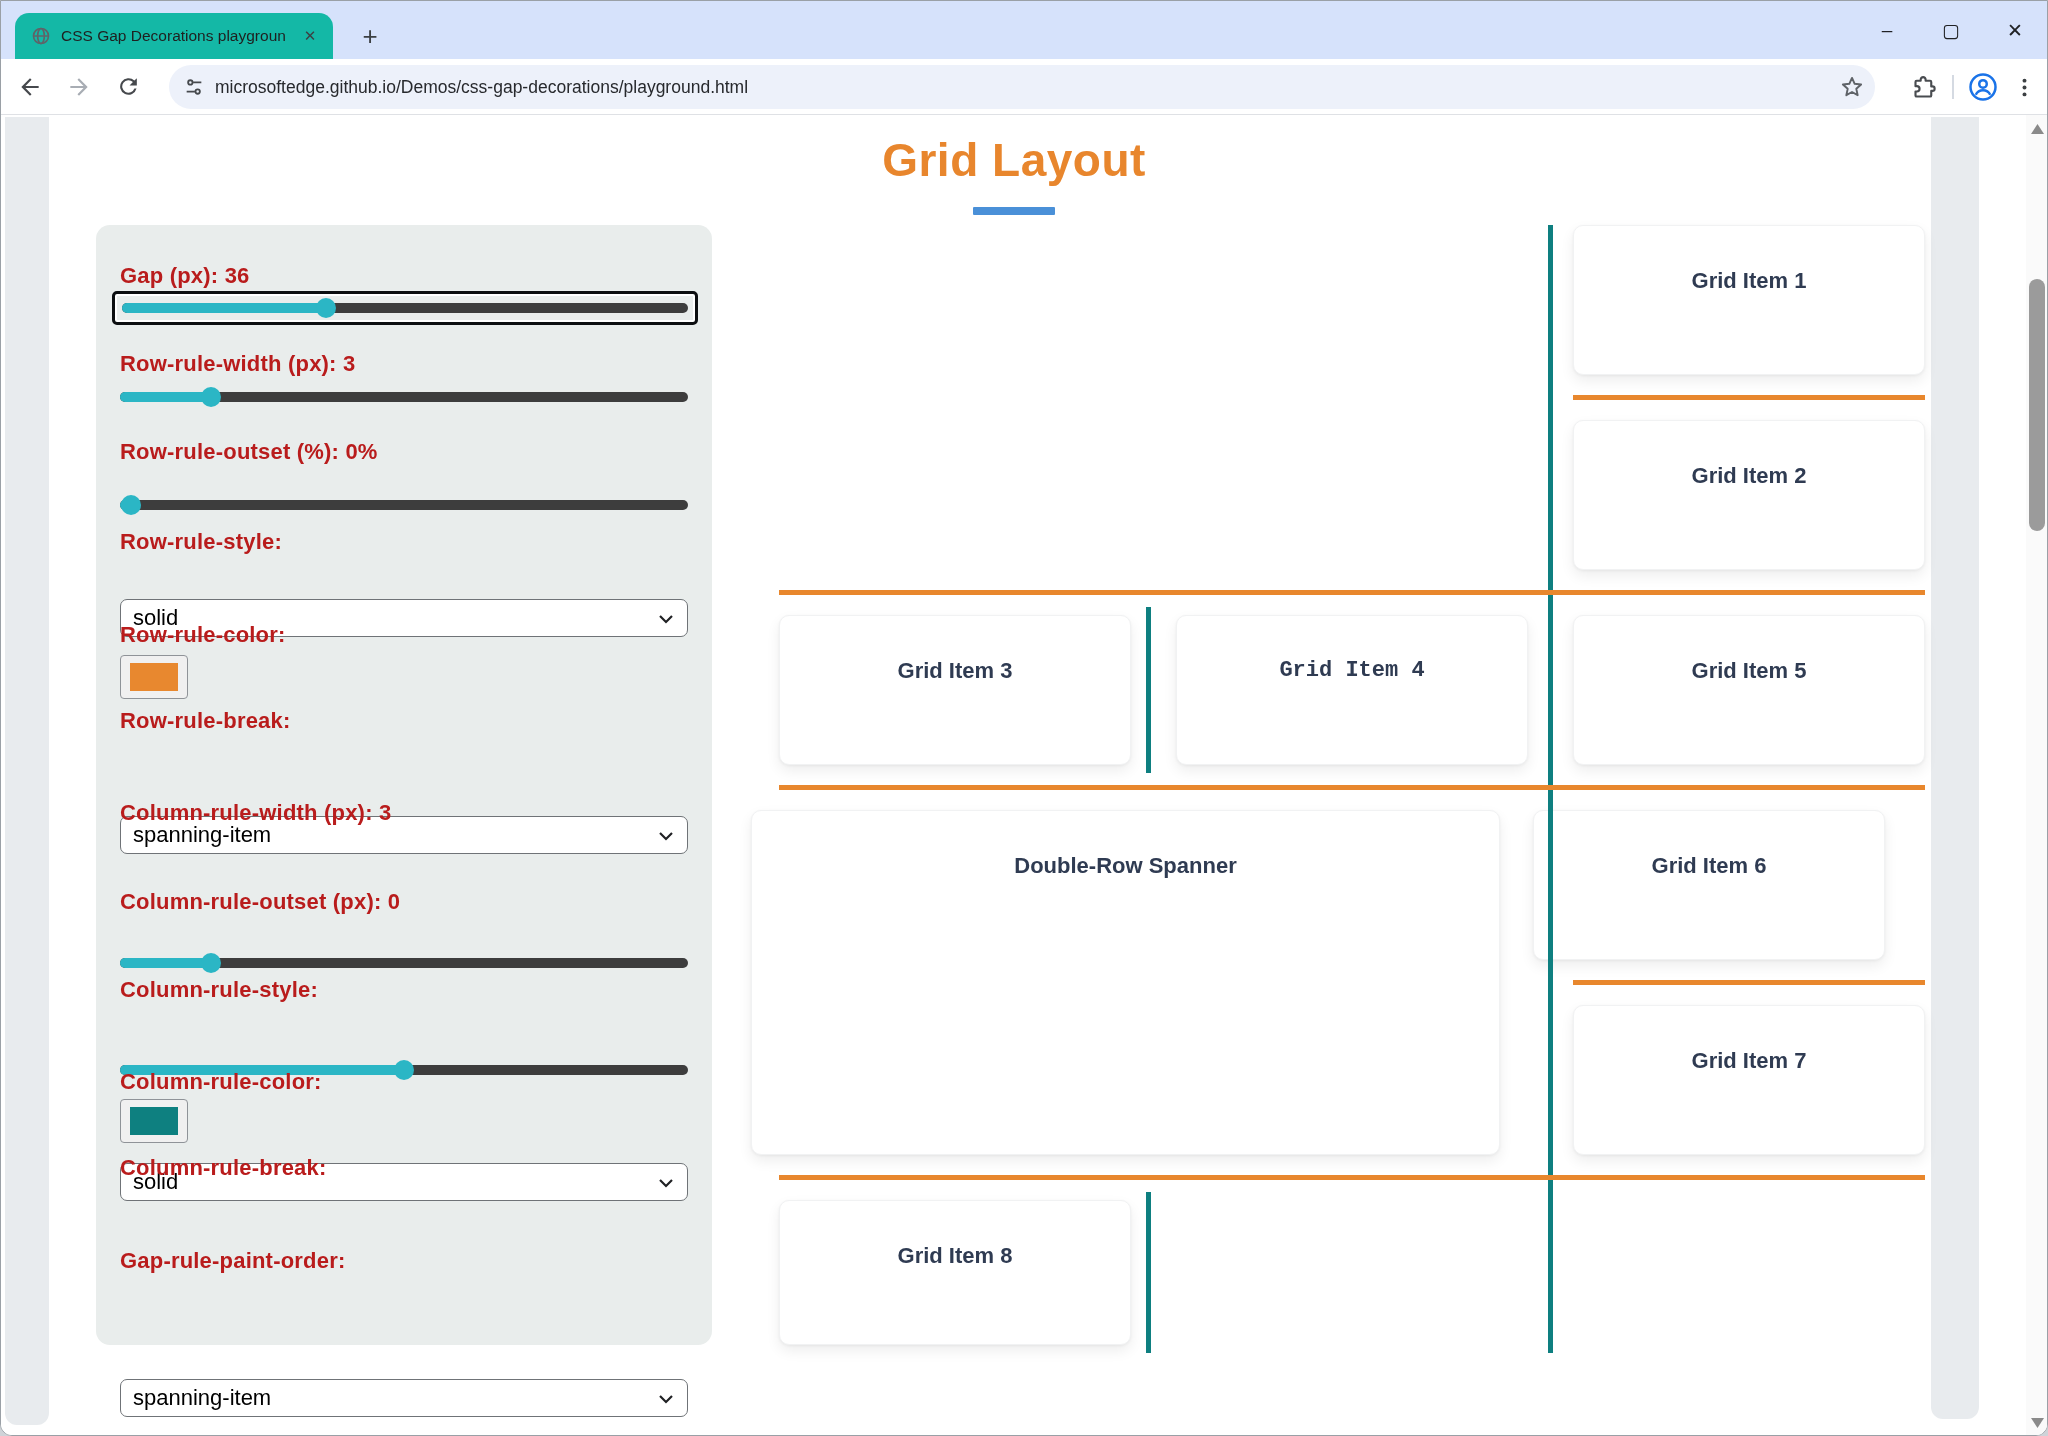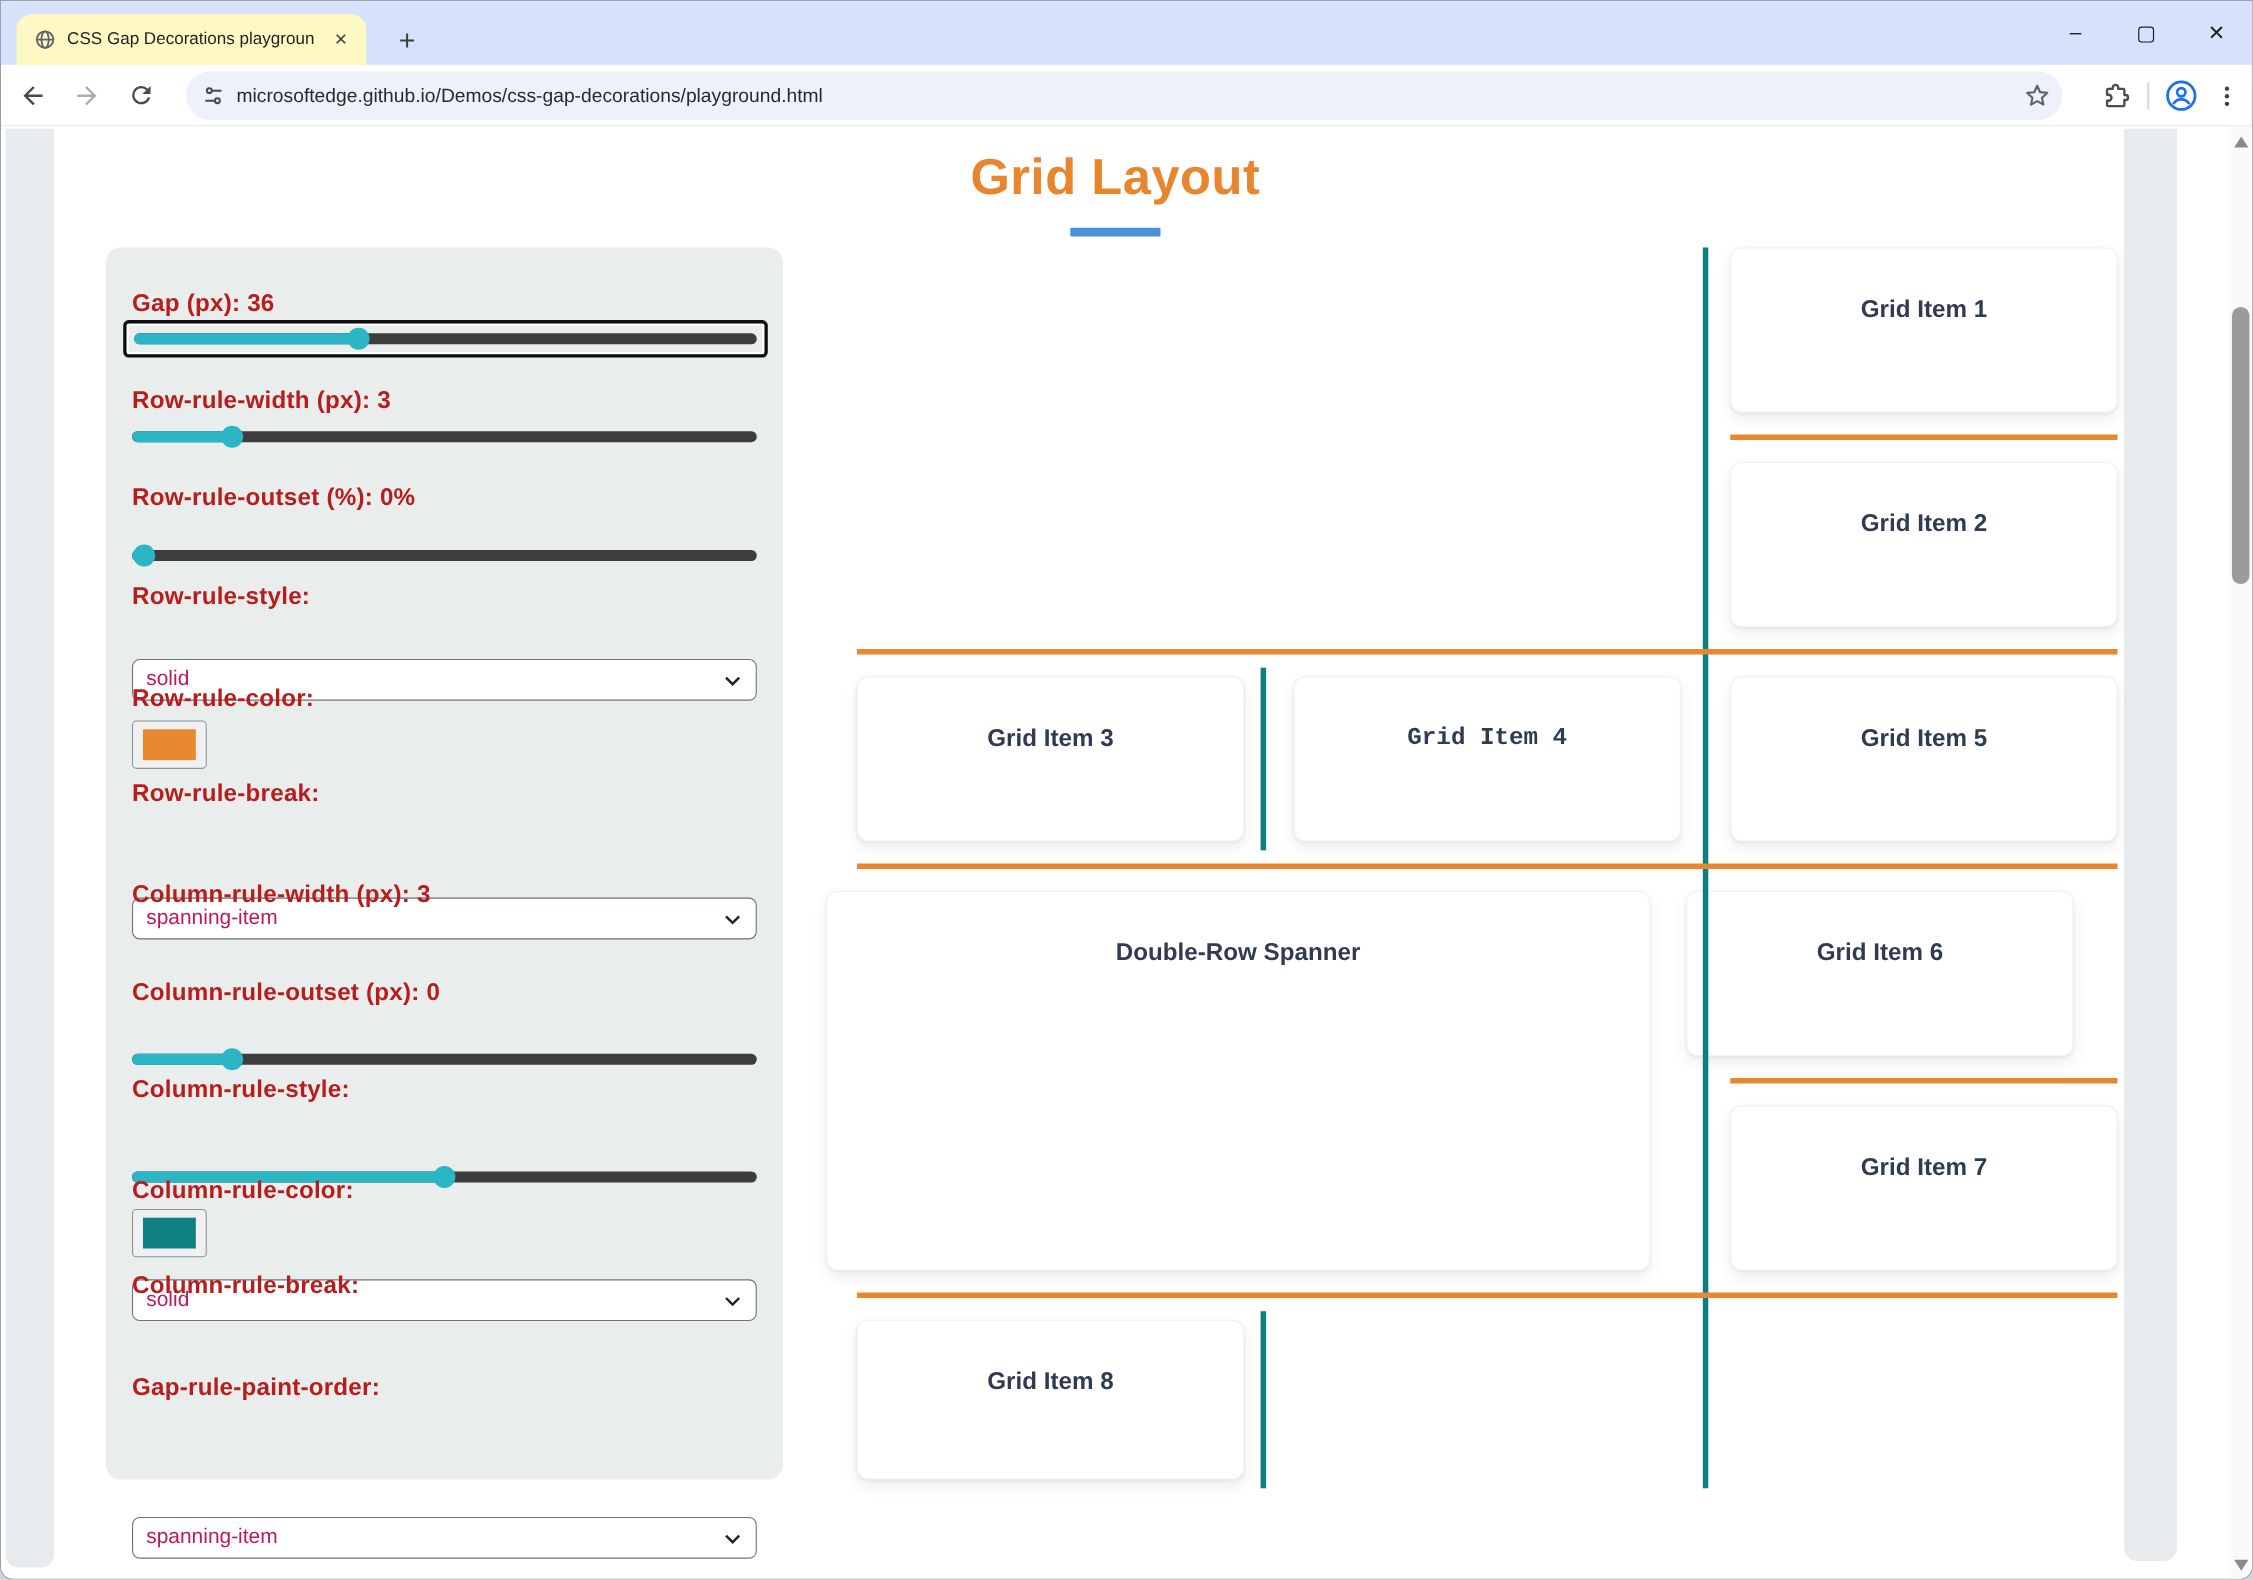--- a/index.html
+++ b/index.html
@@ -4,21 +4,21 @@
 <style>
   * { margin:0; padding:0; box-sizing:border-box; }
   html,body { background:#cfd3d8; }
   body { font-family:"Liberation Sans","DejaVu Sans",sans-serif; }
 
   .window{ position:relative; width:2048px; height:1436px; background:#ffffff;
     border:1px solid #9aa0a6; border-radius:0 0 12px 12px; overflow:hidden; }
 
   
   .tabstrip{ position:absolute; left:0; top:0; width:100%; height:58px; background:#d6e2fb; }
-  .tab{ position:absolute; left:14px; top:12px; width:318px; height:46px; background:#fef9c3;
+  .tab{ position:absolute; left:14px; top:12px; width:318px; height:46px; background:#14b8a6;
     border-radius:14px 14px 0 0; display:flex; align-items:center; padding:0 10px 0 16px; }
   .tab-title{ font-size:15.5px; color:#1f1f1f; white-space:nowrap; overflow:hidden; width:232px; }
   .tab-close{ width:22px; height:22px; display:flex; align-items:center; justify-content:center;
     font-size:15px; color:#3c4043; border-radius:50%; margin-left:6px; }
   .newtab{ position:absolute; left:352px; top:18px; width:34px; height:34px; border-radius:50%;
     display:flex; align-items:center; justify-content:center; font-size:26px; color:#3c4043; }
   .winctl{ position:absolute; top:0; right:0; height:58px; display:flex; }
   .winbtn{ width:64px; height:58px; display:flex; align-items:center; justify-content:center;
     font-size:19px; color:#202124; }
 
@@ -62,21 +62,21 @@
   .slider .fill{ position:absolute; left:0; top:5px; height:10px; border-radius:6px 0 0 6px; background:#2bb6c5; }
   .slider .thumb{ position:absolute; top:0; width:20px; height:20px; border-radius:50%; background:#2bb6c5; }
   .focusring{ position:absolute; left:16px; width:586px; height:34px; border:3px solid #0c0e10;
     border-radius:5px; box-shadow:inset 0 0 0 2px #ffffff; padding:5px 7px; }
   .focusring .slider{ height:18px; }
   .focusring .slider .track,.focusring .slider .fill{ top:4px; }
   .focusring .slider .thumb{ top:-1px; }
 
   .selectbox{ height:38px; background:#ffffff; border:1px solid #6f7377; border-radius:7px;
     display:flex; align-items:center; padding:0 40px 0 12px; position:relative; }
-  .selectbox .val{ font-size:19px; color:#be185d;text-align:right; }
+  .selectbox .val{ font-size:22px; color:#000000;text-align:right; }
   .selectbox svg{ position:absolute; right:12px; top:11px; }
 
   .swatch{ width:68px; height:44px; background:#f0f0f0; border:1px solid #8f9398; border-radius:4px;
     padding:7px 9px; }
   .swatch-inner{ width:100%; height:100%; }
 
   
   .card{ position:absolute; background:#ffffff; border:1px solid #f1f2f3; border-radius:10px;
     box-shadow:0 1px 3px rgba(0,0,0,.05), 0 6px 14px rgba(0,0,0,.07);
     text-align:center; padding-top:42px; font-size:22px; font-weight:600; color:#2f3b52; }

